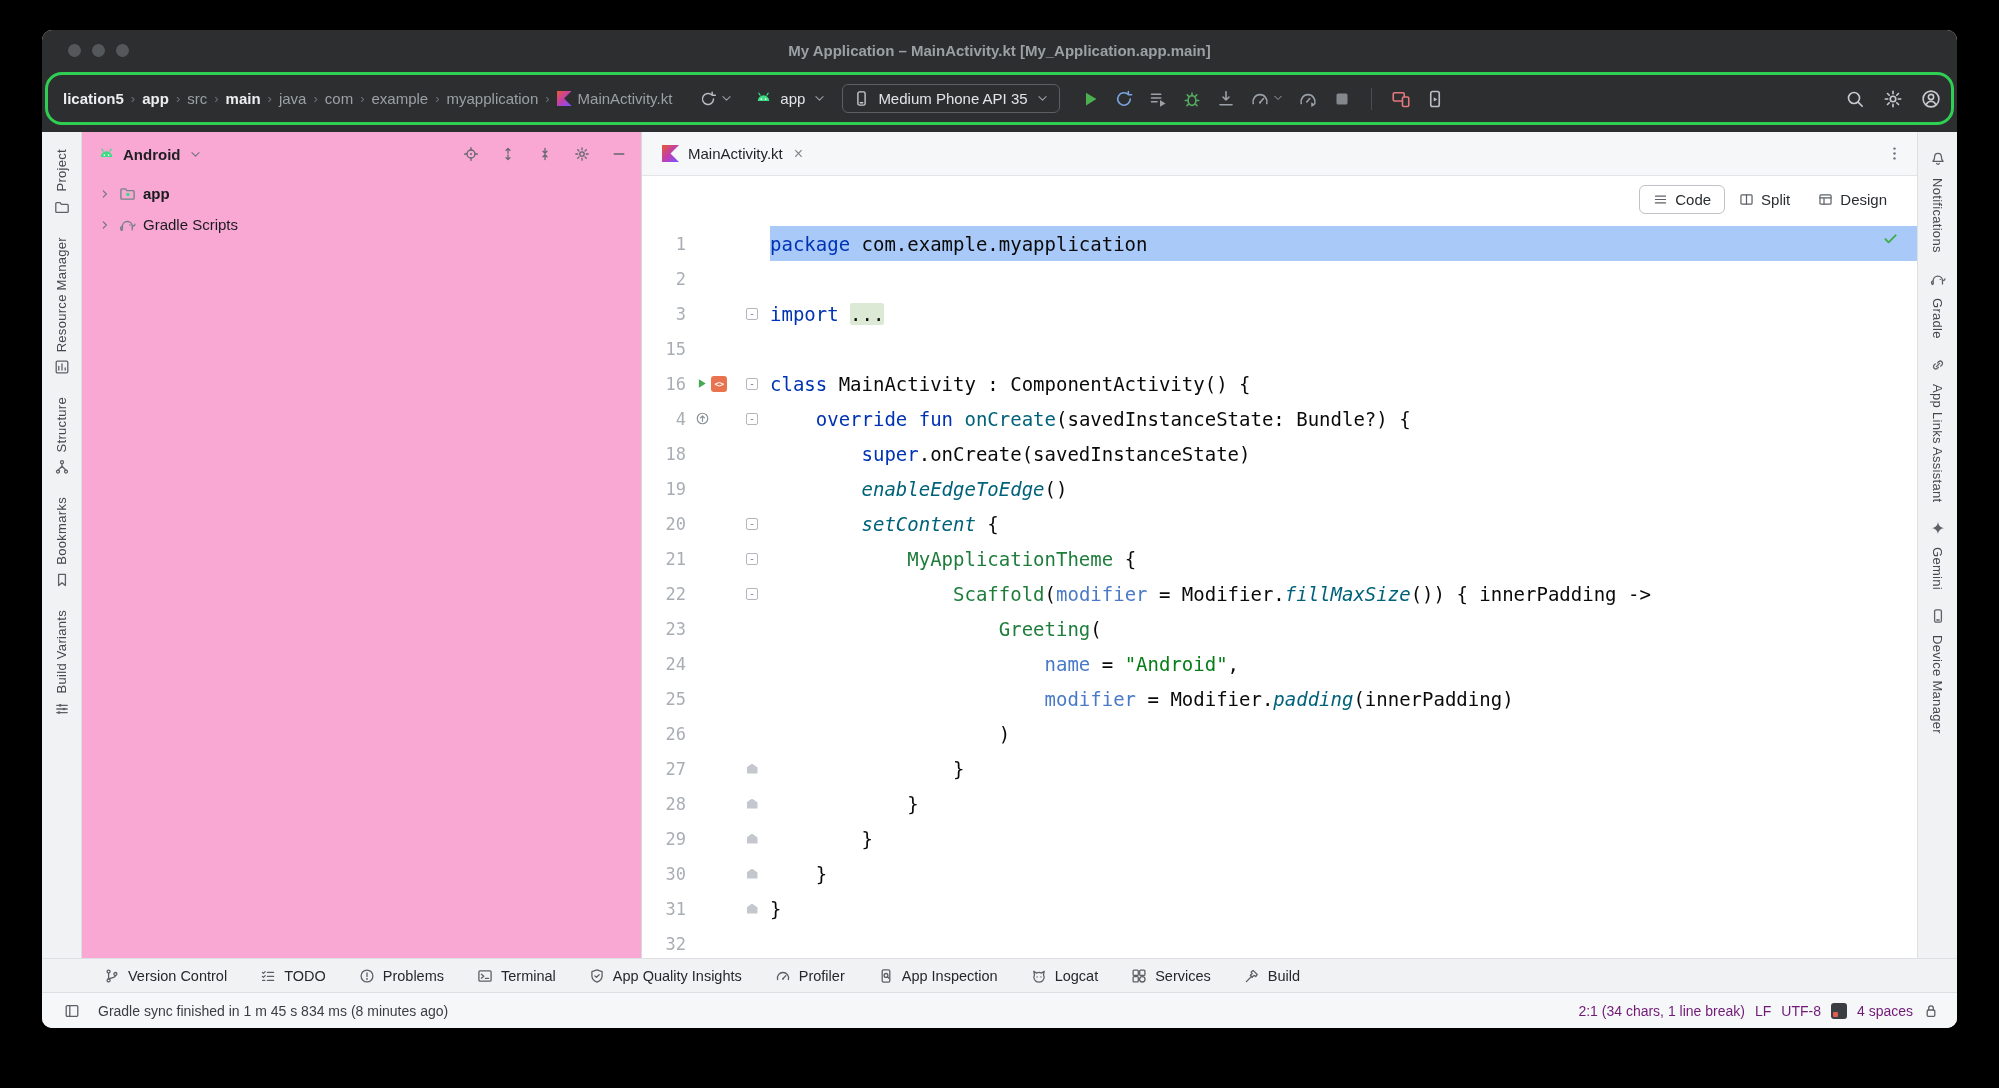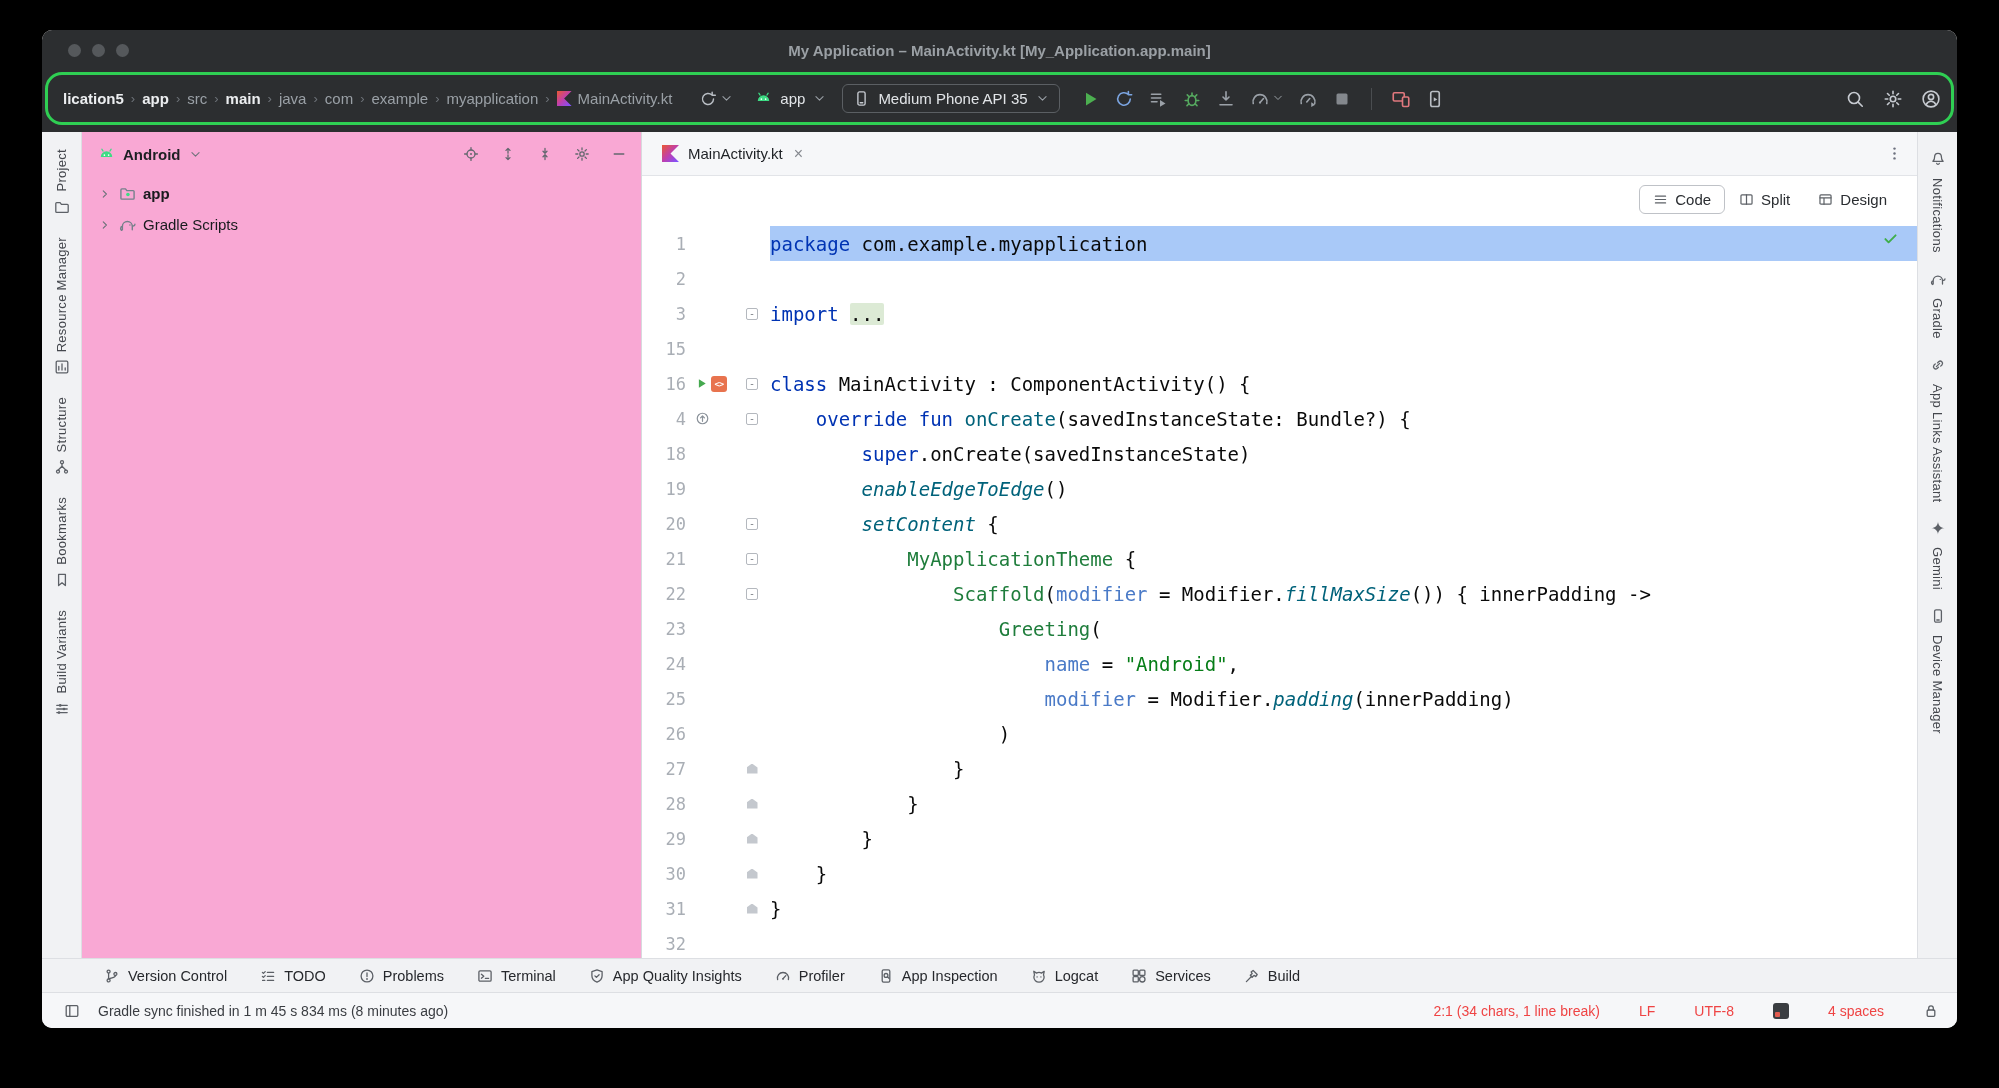--- a/index.html
+++ b/index.html
@@ -91,21 +91,21 @@
   .tk-fold{background:#dcead5;border-radius:2px;color:#0a0a0a}
 
   
   .bottom-tools{height:34px;background:#f1f2f4;border-top:1px solid #dddfe3;display:flex;align-items:center;
     padding-left:62px;gap:33px;flex:0 0 auto}
   .btool{display:flex;align-items:center;gap:8px;font-size:14.5px;color:#26282c;white-space:nowrap}
   .btool svg{color:#5c6066}
   .statusbar{height:36px;background:#f6f7f9;border-top:1px solid #dddfe3;display:flex;align-items:center;
     padding:0 18px 0 22px;font-size:14px;color:#3a3d42;gap:18px;flex:0 0 auto}
   .sb-icon{color:#5c6066;display:flex}
-  .status-right{margin-left:auto;display:flex;gap:39px;color:#ef4444}
+  .status-right{margin-left:auto;display:flex;gap:10px;color:#701a75}
   .sb-plugin{width:16px;height:16px;border-radius:3px;background:#3a3d41;position:relative;display:inline-block}
   .sb-plugin::after{content:"";position:absolute;left:2px;bottom:2px;width:5px;height:5px;background:#e25b4f;border-radius:1px}
   .lock{color:#5c6066;display:flex}
 </style>
 </head>
 <body>
 
 <div class="window">
 
   <div class="titlebar">

